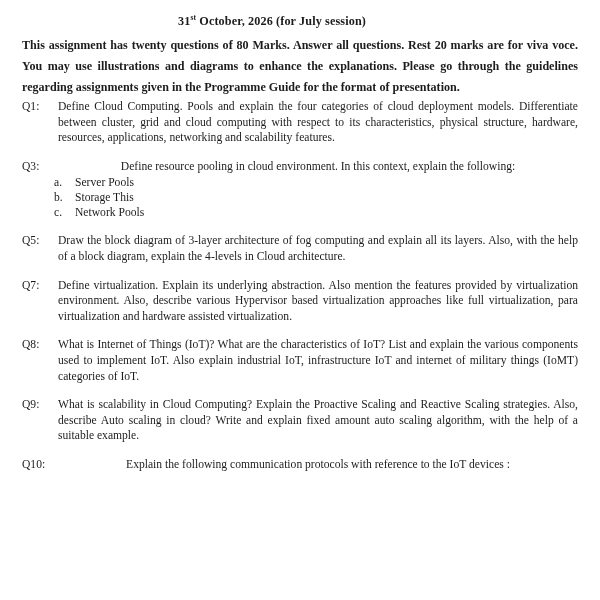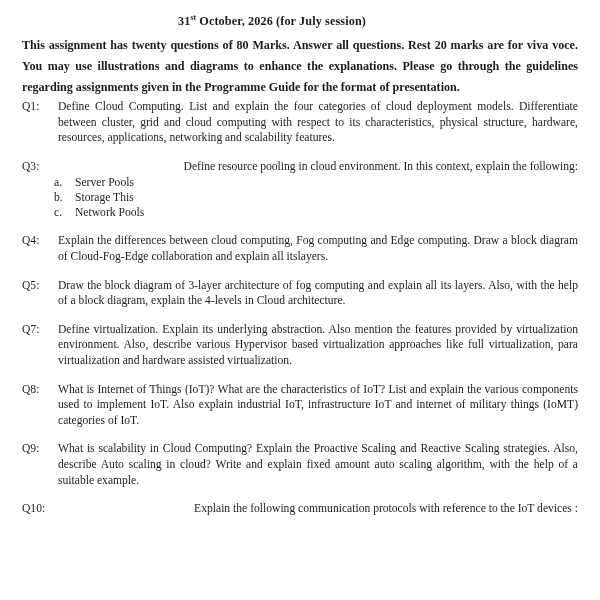--- a/index.html
+++ b/index.html
@@ -81,21 +81,21 @@
   }
   .q-body {
     margin-left: 36px;
     font-size: 11.6px;
     line-height: 15.6px;
     text-align: justify;
     text-justify: inter-word;
     hyphens: none;
   }
   .q-body.last-left {
-    text-align: right;
+    text-align: center;
   }
   .sub-list {
     list-style: none;
     margin: 0.5px 0 0 0;
     padding: 0 0 0 32px;
   }
   .sub-list li {
     font-size: 11.6px;
     line-height: 15.2px;
     position: relative;
@@ -117,21 +117,21 @@
   <div class="date-header">
     <span>31</span><sup>st</sup><span> October, 2026 (for July session)</span>
   </div>
 
   <p class="intro">This assignment has twenty questions of 80 Marks. Answer all questions. Rest 20 marks are for viva voce. You may use illustrations and diagrams to enhance the explanations. Please go through the guidelines regarding assignments given in the Programme Guide for the format of presentation.</p>
 
   <div class="questions">
 
     <div class="q-block gap-md">
       <span class="q-label">Q1:</span>
-      <div class="q-body">Define Cloud Computing. List and explain the four categories of cloud deployment models. Differentiate between cluster, grid and cloud computing with respect to its characteristics, physical structure, hardware, resources, applications, networking and scalability features.</div>
+      <div class="q-body">Define Cloud Computing. Pools and explain the four categories of cloud deployment models. Differentiate between cluster, grid and cloud computing with respect to its characteristics, physical structure, hardware, resources, applications, networking and scalability features.</div>
     </div>
 
 
     <div class="q-block gap-md">
       <span class="q-label">Q3:</span>
       <div class="q-body last-left">Define resource pooling in  cloud environment. In this context, explain the following:</div>
       <ul class="sub-list">
         <li>
           <span class="sub-marker">a.</span>
           <span>Server Pools</span>
@@ -140,24 +140,20 @@
           <span class="sub-marker">b.</span>
           <span>Storage This</span>
         </li>
         <li>
           <span class="sub-marker">c.</span>
           <span>Network Pools</span>
         </li>
       </ul>
     </div>
 
-    <div class="q-block gap-md">
-      <span class="q-label">Q4:</span>
-      <div class="q-body">Explain the differences between cloud computing, Fog computing and Edge computing. Draw a block diagram of Cloud-Fog-Edge collaboration and explain all itslayers.</div>
-    </div>
 
     <div class="q-block gap-md">
       <span class="q-label">Q5:</span>
       <div class="q-body">Draw the block diagram of 3-layer architecture of fog computing and explain all its layers. Also, with the help of a block diagram, explain the 4-levels in Cloud architecture.</div>
     </div>
 
 
     <div class="q-block gap-md">
       <span class="q-label">Q7:</span>
       <div class="q-body">Define virtualization. Explain its underlying abstraction. Also mention the features provided by virtualization environment. Also, describe various Hypervisor based virtualization approaches like full virtualization, para virtualization and hardware assisted virtualization.</div>

